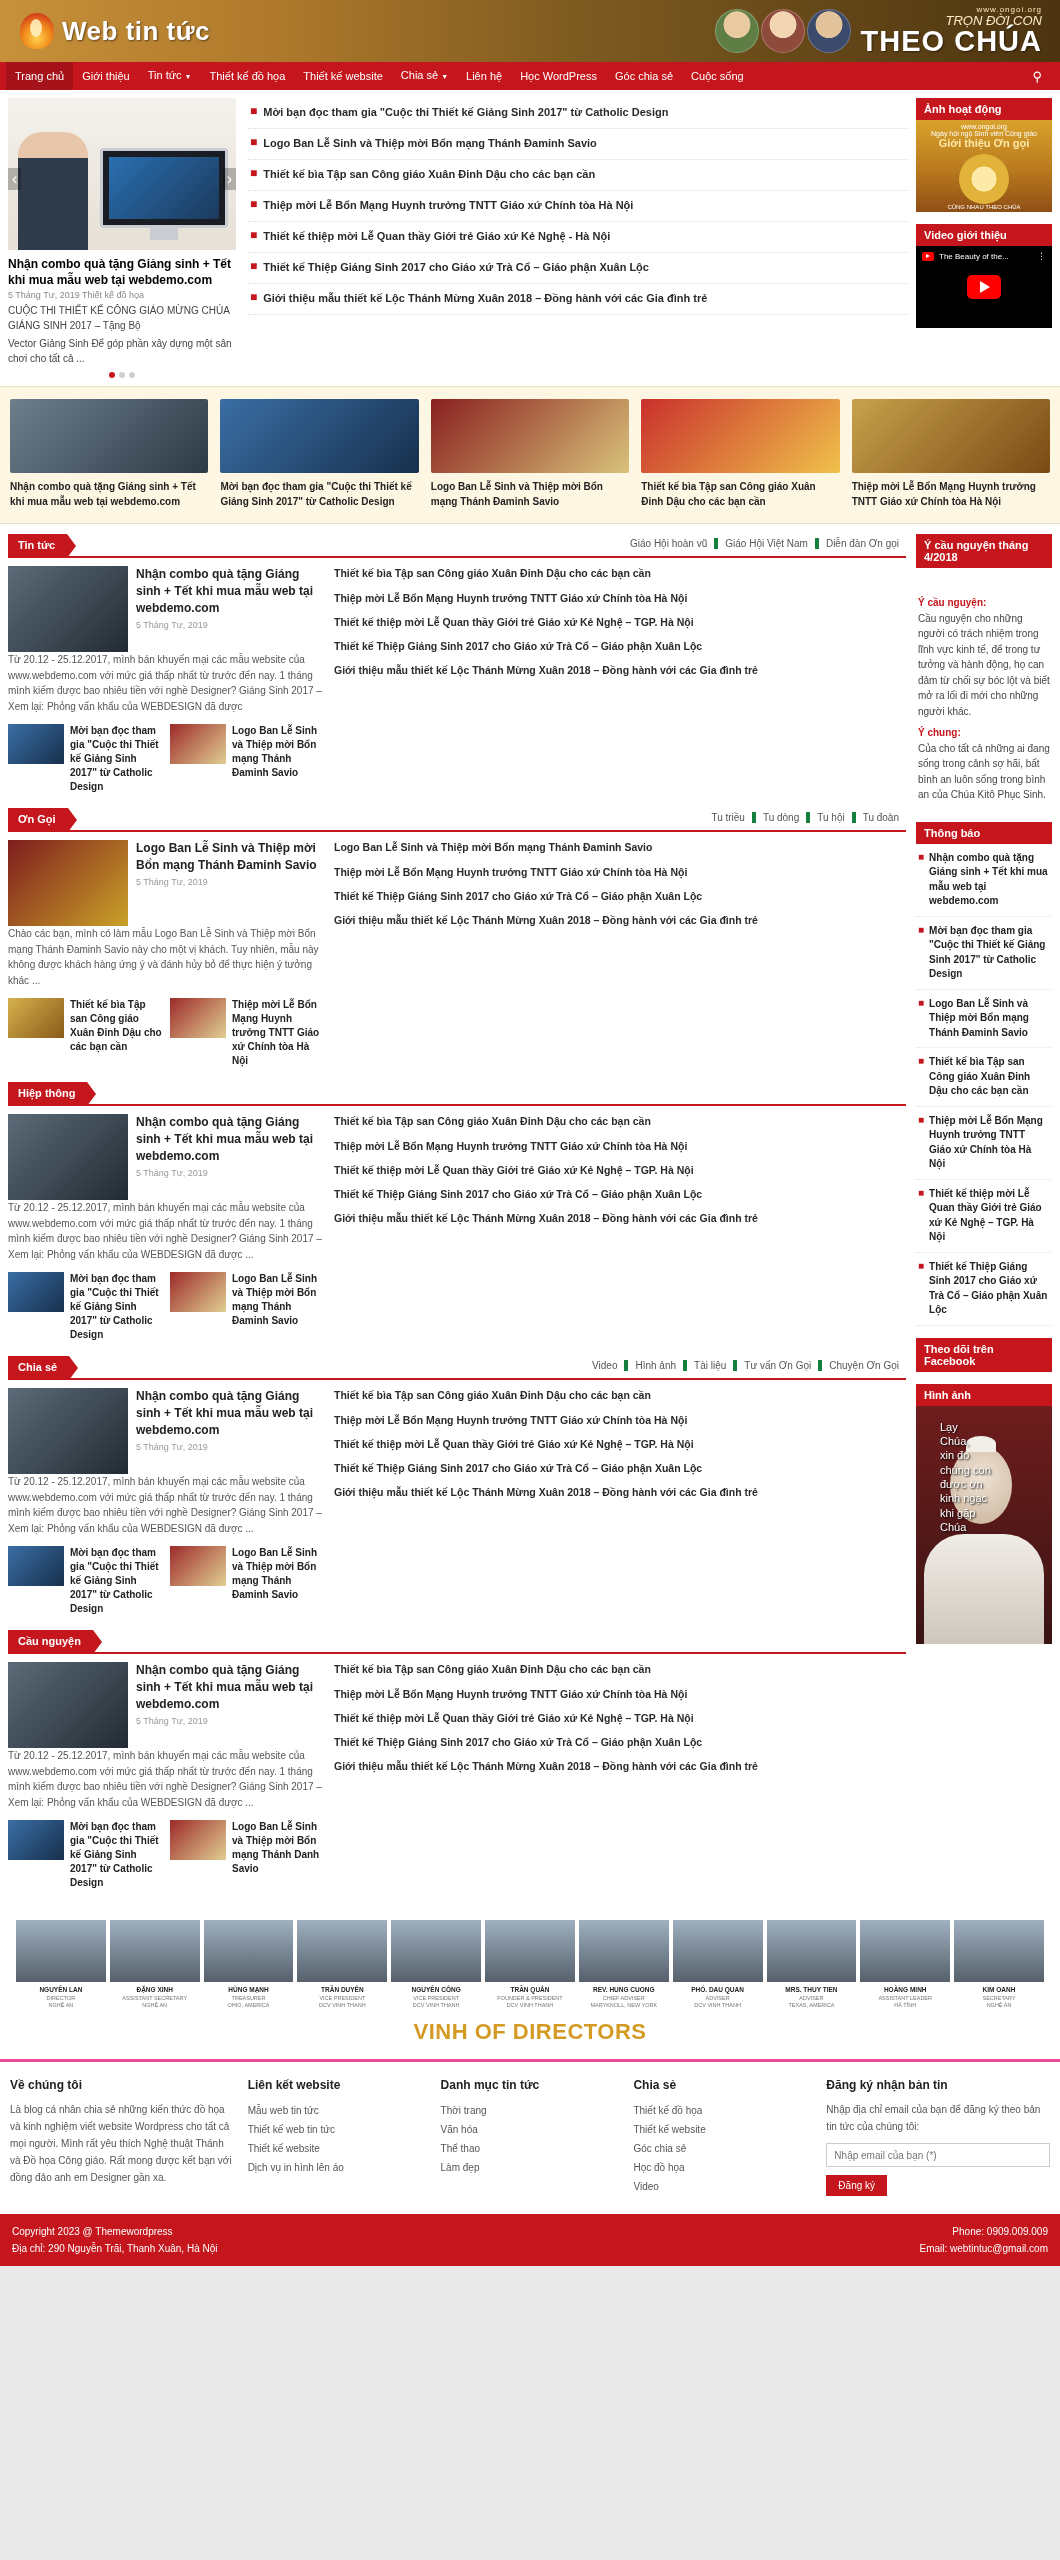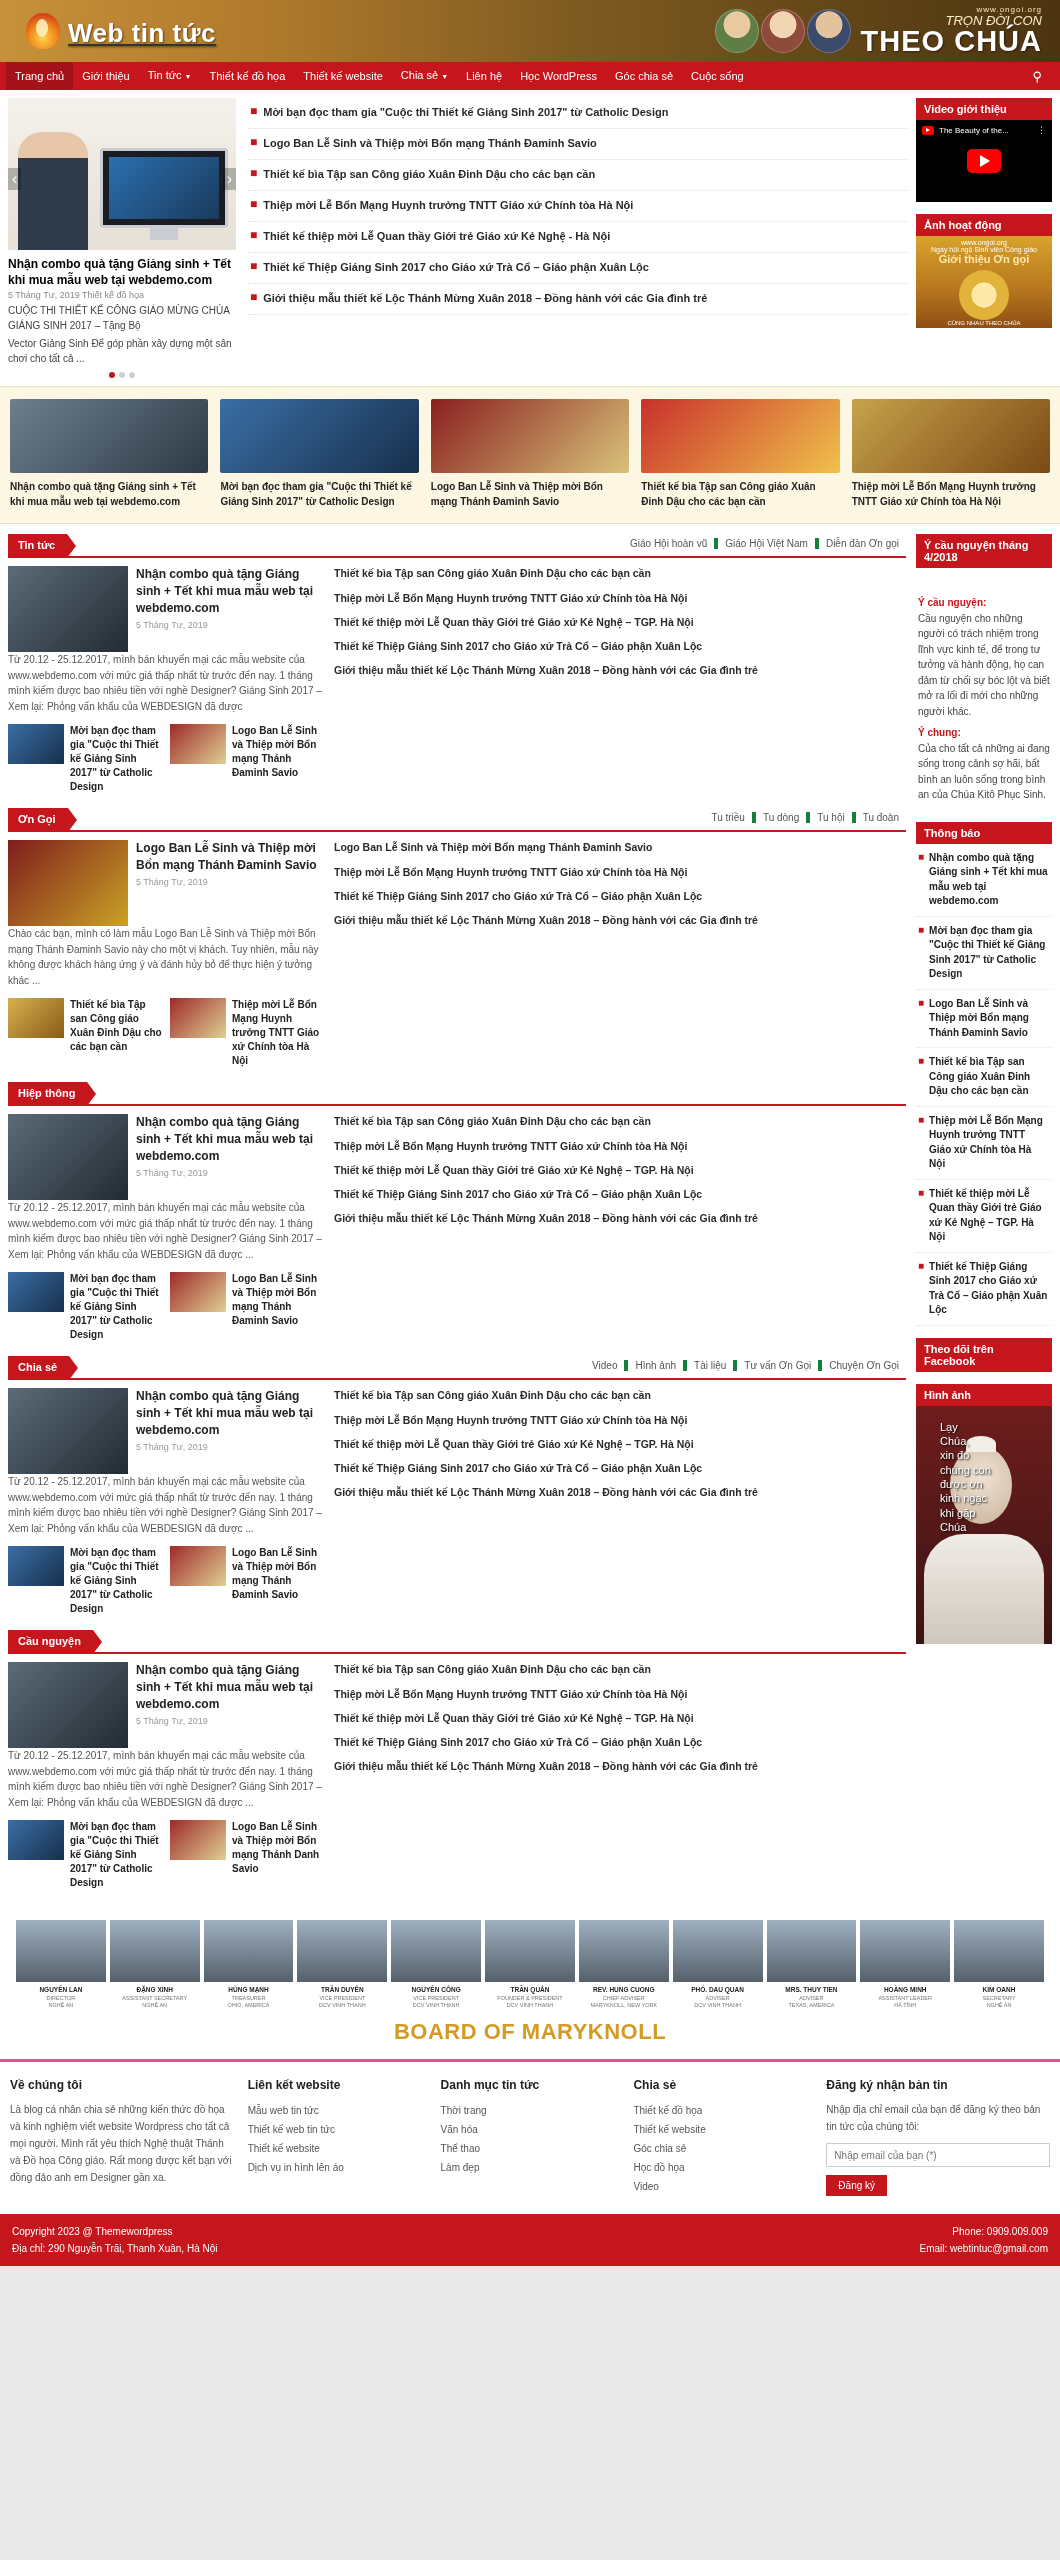--- a/index.html
+++ b/index.html
@@ -11,21 +11,21 @@
     color: #333;
   }
   .page { width: 1060px; margin: 0 auto; background: #ffffff; }
 
   
   .header {
     height: 62px;
     background: linear-gradient(to right,#c7903a 0%, #b07a2c 25%, #7d5a20 55%, #4c3410 100%);
     display: flex; align-items: center; position: relative; overflow: hidden;
   }
-  .logo-wrap { display: flex; align-items: flex-end; padding-left: 26px; z-index: 3; text-decoration: underline; }
+  .logo-wrap { display: flex; align-items: center; padding-left: 20px; z-index: 3; }
   .flame {
     width: 34px; height: 36px; border-radius: 50% 50% 45% 45%;
     background: radial-gradient(circle at 50% 70%, #ffd24d 0%, #f08a1c 45%, #d2401a 80%);
     position: relative; margin-right: 8px;
   }
   .flame:after{content:"";position:absolute;left:10px;top:6px;width:12px;height:18px;border-radius:50%;background:#fff3c4;opacity:.85;}
   .logo-text { color: #fff; font-size: 26px; font-weight: bold; letter-spacing: .5px; text-shadow: 1px 1px 2px rgba(0,0,0,.5); }
   .header-banner { flex: 1; display:flex; align-items:center; justify-content:flex-end; padding-right: 18px; }
   .hb-photos { display:flex; align-items:center; gap:2px; margin-right:10px;}
   .hb-photo { width:44px;height:44px;border-radius:50%;overflow:hidden;background:#b8a070;border:1px solid rgba(255,255,255,.25);}
@@ -245,39 +245,39 @@
           <span class="toplist-text">Thiết kế Thiệp Giáng Sinh 2017 cho Giáo xứ Trà Cổ – Giáo phận Xuân Lộc</span>
         </div>
       <div class="toplist-item">
           <span class="bullet">■</span>
           <span class="toplist-text">Giới thiệu mẫu thiết kế Lộc Thánh Mừng Xuân 2018 – Đồng hành với các Gia đình trẻ</span>
         </div>
     </div>
 
     <div class="rightcol">
       <div class="widget">
-        <div class="widget-head">Video giới thiệu</div>
-        <div class="video-box">
-          <div class="yt-bar">
-            <div class="yt-icon"></div>
-            <div class="yt-title">The Beauty of the...</div>
-            <div class="yt-dots">⋮</div>
-          </div>
-          <div class="yt-play"></div>
-        </div>
-      </div>
-      <div class="widget">
         <div class="widget-head">Ảnh hoạt động</div>
         <div class="promo-img">
           <div class="promo-head">www.ongoi.org</div>
           <div class="promo-sub">Ngày hội ngộ
 Sinh viên Công giáo</div>
           <div class="promo-title">Giới thiệu Ơn gọi</div>
           <div class="promo-circle"></div>
           <div class="promo-foot">CÙNG NHAU THEO CHÚA</div>
+        </div>
+      </div>
+      <div class="widget">
+        <div class="widget-head">Video giới thiệu</div>
+        <div class="video-box">
+          <div class="yt-bar">
+            <div class="yt-icon"></div>
+            <div class="yt-title">The Beauty of the...</div>
+            <div class="yt-dots">⋮</div>
+          </div>
+          <div class="yt-play"></div>
         </div>
       </div>
     </div>
   </div>
 
   <div class="strip">
     <div class="strip-item">
       <div class="strip-img si1"></div>
       <div class="strip-title">Nhận combo quà tặng Giáng sinh + Tết khi mua mẫu web tại webdemo.com</div>
     </div>
@@ -624,21 +624,21 @@
           <div class="bd-role" style="white-space:pre-line">ASSISTANT LEADER
 HÀ TĨNH</div>
         </div>
       <div class="bd">
           <div class="bd-photo"></div>
           <div class="bd-name">KIM OANH</div>
           <div class="bd-role" style="white-space:pre-line">SECRETARY
 NGHỆ AN</div>
         </div>
     </div>
-    <div class="board-title">BOARD OF MARYKNOLL</div>
+    <div class="board-title">VINH OF DIRECTORS</div>
   </div>
 
   <div class="footer">
     <div class="fcol wide">
       <div class="f-head">Về chúng tôi</div>
       <div class="f-text">Là blog cá nhân chia sẻ những kiến thức đồ họa và kinh nghiệm viết website Wordpress cho tất cả mọi người. Mình rất yêu thích Nghệ thuật Thánh và Đồ họa Công giáo. Rất mong được kết bạn với đồng đảo anh em Designer gần xa.</div>
     </div>
     <div class="fcol">
       <div class="f-head">Liên kết website</div>
       <div class="f-li">Mẫu web tin tức</div>

